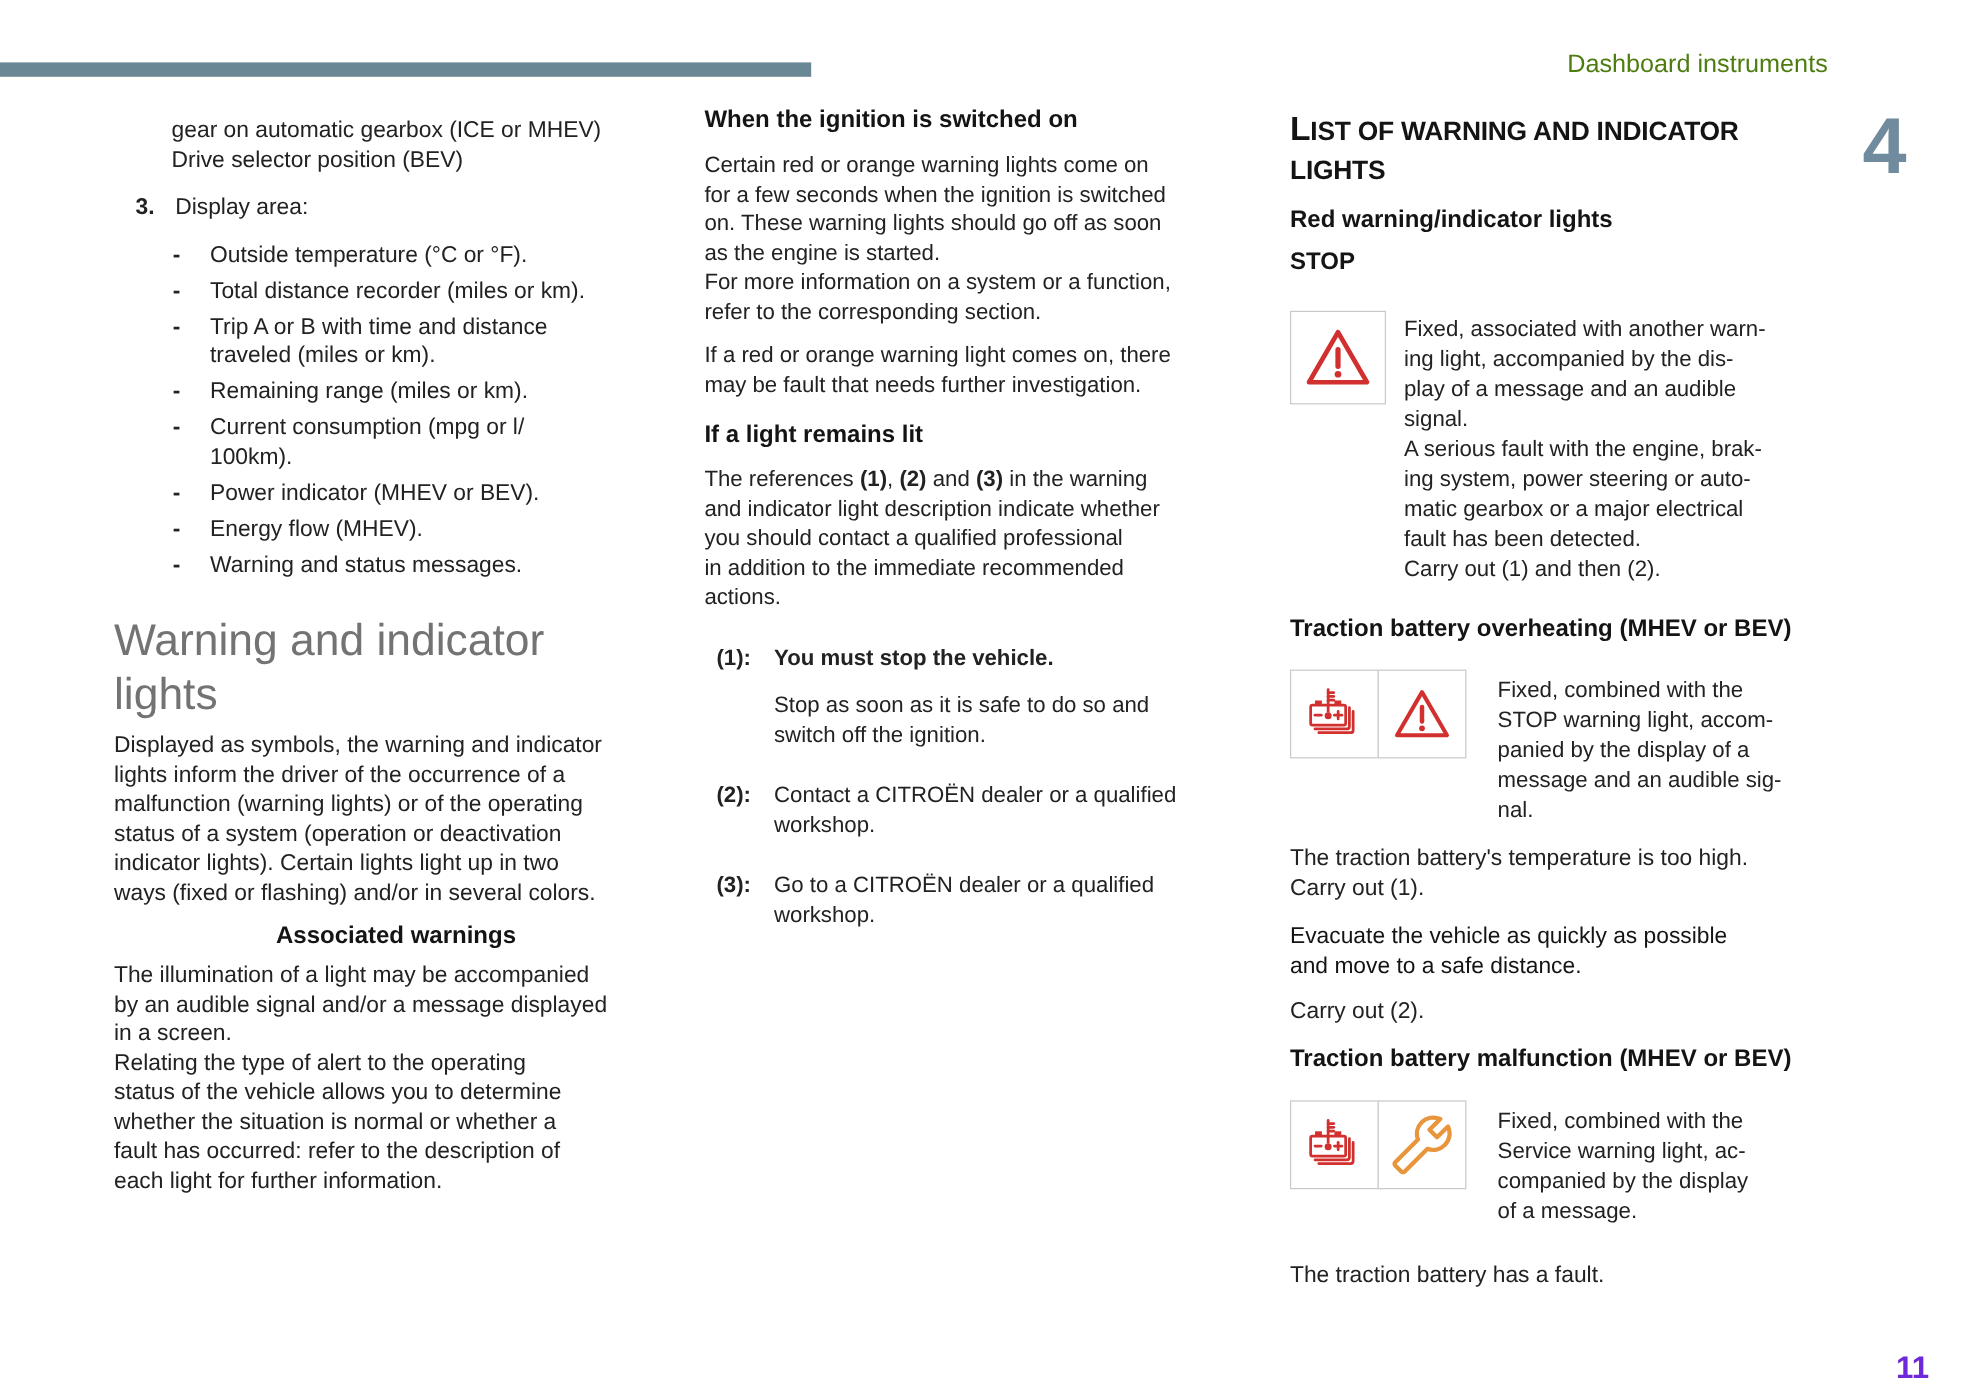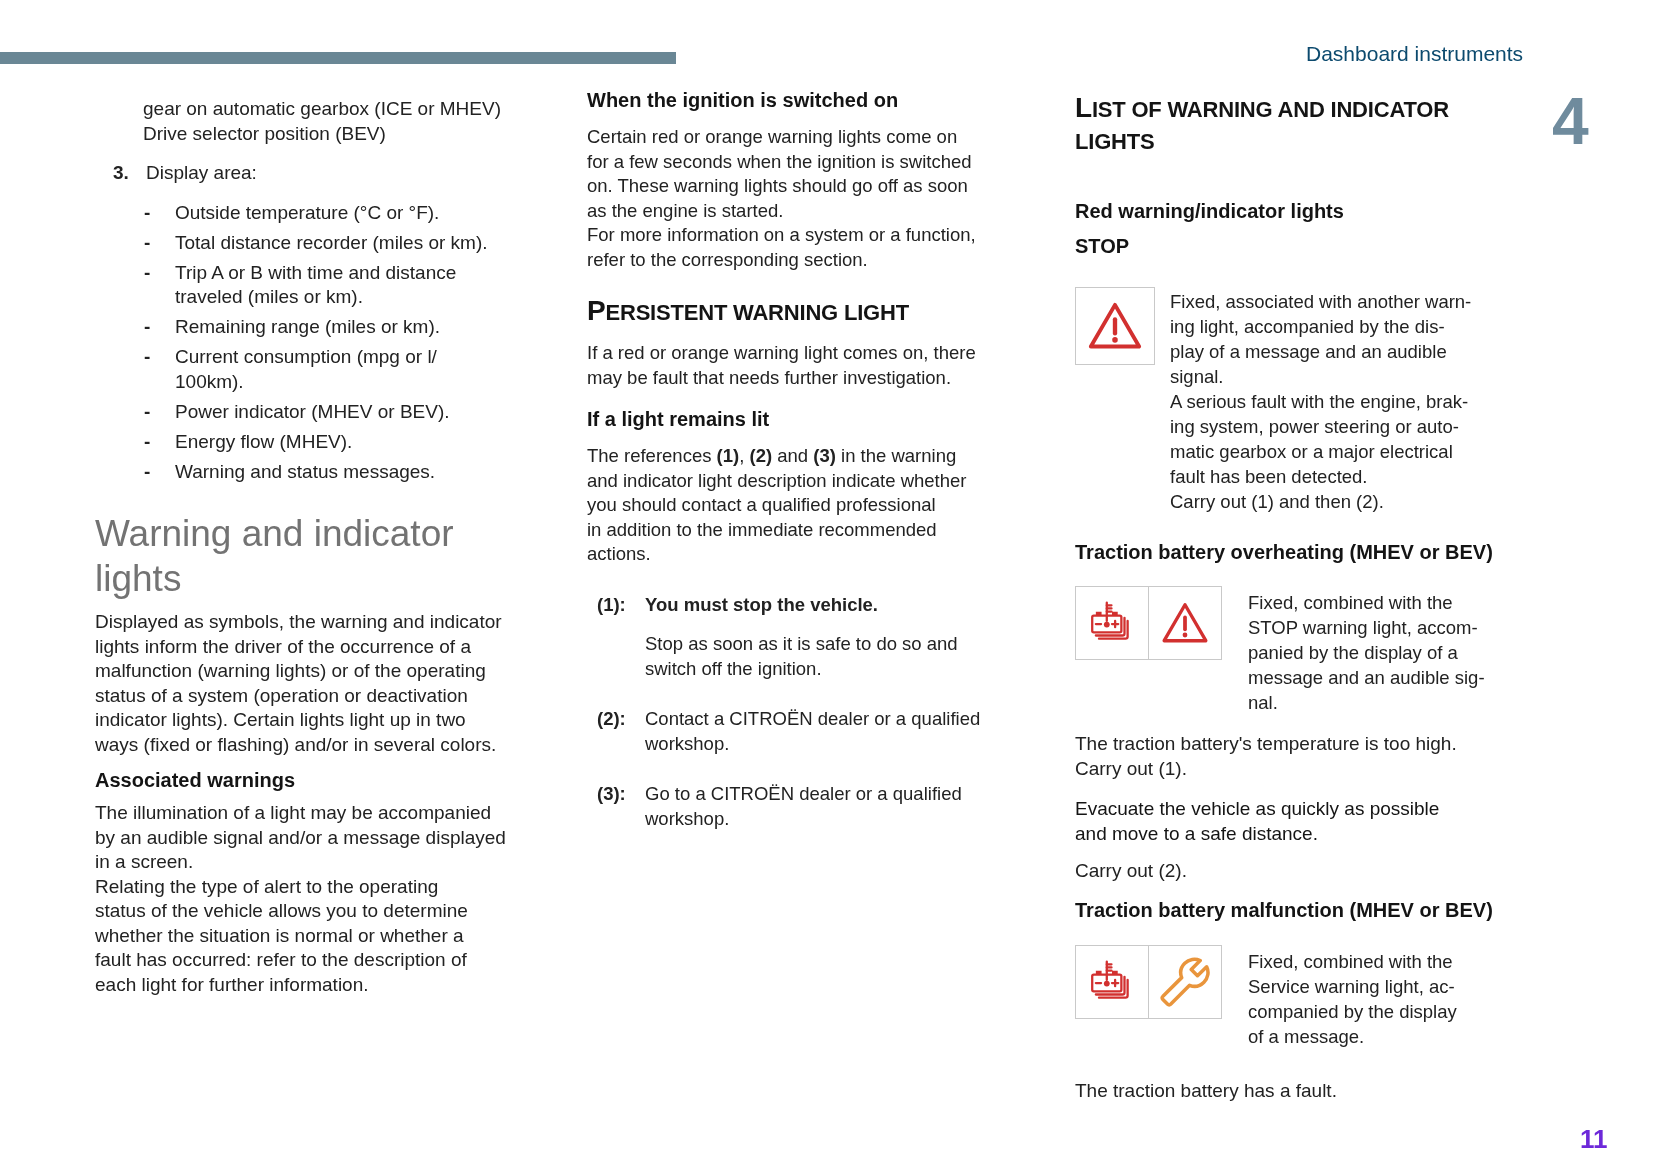--- a/index.html
+++ b/index.html
@@ -3,21 +3,21 @@
 <meta charset="utf-8">
 <style>
   html,body{margin:0;padding:0;background:#ffffff;}
   .page{position:relative;width:1653px;height:1165px;background:#ffffff;overflow:hidden;
         font-family:"Liberation Sans","DejaVu Sans",sans-serif;color:#222222;}
   .pre{white-space:pre-line;}
   .b{font-weight:700;}
 
   
   .topbar{position:absolute;left:0;top:52px;width:676px;height:12px;background:#6a8795;}
-  .header-title{position:absolute;top:42px;left:1306px;font-size:21px;color:#0c4a6e;}
+  .header-title{position:absolute;top:42px;left:1306px;font-size:21px;color:#4d7c0f;}
   .chapter-num{position:absolute;left:1552px;top:88px;font-size:66px;line-height:66px;
                font-weight:700;color:#6f8b9d;}
   .page-num{position:absolute;left:1580px;top:1108px;font-size:26px;font-weight:700;color:#6d28d9;margin-top:16px;}
 
   
   .col{position:absolute;font-size:19px;line-height:24.5px;}
   .col1{left:95px;top:97px;width:470px;}
   .col2{left:587px;top:88px;width:450px;font-size:18.5px;}
   .col3{left:1075px;top:92px;width:460px;}
 
@@ -29,36 +29,36 @@
   
   .carryover{margin-left:48px;}
   .num-item{display:flex;margin-top:15px;margin-left:18px;}
   .num-item .num{font-weight:700;width:33px;flex:none;}
   .bullets{margin-top:15px;}
   .bullet{display:flex;margin-left:49px;margin-bottom:5.5px;}
   .bullet .dash{width:31px;flex:none;font-weight:700;}
 
   .col1 .big-heading{margin-top:27px;}
   .col1 .intro-p{margin-top:9px;}
-  .col1 .assoc-h{margin-top:11px;}
+  .col1 .assoc-h{margin-top:11px;text-align:center;}
   .col1 .assoc-p{margin-top:9px;}
 
   
   .col2 .ign-p{margin-top:13px;}
   .col2 .caps-heading{margin-top:23px;}
   .col2 .pers-p{margin-top:12px;}
   .col2 .remains-h{margin-top:17px;}
   .col2 .refs-p{margin-top:13px;}
   .action{display:flex;margin-top:26px;}
   .action .ref{font-weight:700;width:48px;margin-left:10px;flex:none;}
   .action .action-bold{font-weight:700;}
   .action .action-sub{margin-top:15px;}
 
   
-  .col3 .red-h{margin-top:41px;}
+  .col3 .red-h{margin-top:13px;}
   .col3 .stop-h{margin-top:11px;}
   .icon-row{display:flex;align-items:flex-start;}
   .row-stop{margin-top:29px;}
   .icon-box{width:74px;height:74px;box-sizing:border-box;border:1px solid #c9c9c9;
             background:#fff;display:flex;align-items:center;justify-content:center;flex:none;}
   .icon-box + .icon-box{margin-left:-1px;}
   .icon-box.lg{width:80px;height:78px;}
   .desc{font-size:18.5px;line-height:25px;color:#222;}
   .row-stop .desc{margin-left:15px;width:352px;margin-top:2px;}
   .sec-h{margin-top:26px;}
@@ -146,21 +146,20 @@
   </div>
 
   <div class="col col2">
     <div class="h-sub">When the ignition is switched on</div>
     <div class="ign-p pre">Certain red or orange warning lights come on
 for a few seconds when the ignition is switched
 on. These warning lights should go off as soon
 as the engine is started.
 For more information on a system or a function,
 refer to the corresponding section.</div>
-    <div class="caps-heading">PERSISTENT WARNING LIGHT</div>
     <div class="pers-p pre">If a red or orange warning light comes on, there
 may be fault that needs further investigation.</div>
     <div class="h-sub remains-h">If a light remains lit</div>
     <div class="refs-p pre"><span>The references </span><span class="b">(1)</span><span>, </span><span class="b">(2)</span><span> and </span><span class="b">(3)</span><span> in the warning
 and indicator light description indicate whether
 you should contact a qualified professional
 in addition to the immediate recommended
 actions.</span></div>
 
     <div class="action">

